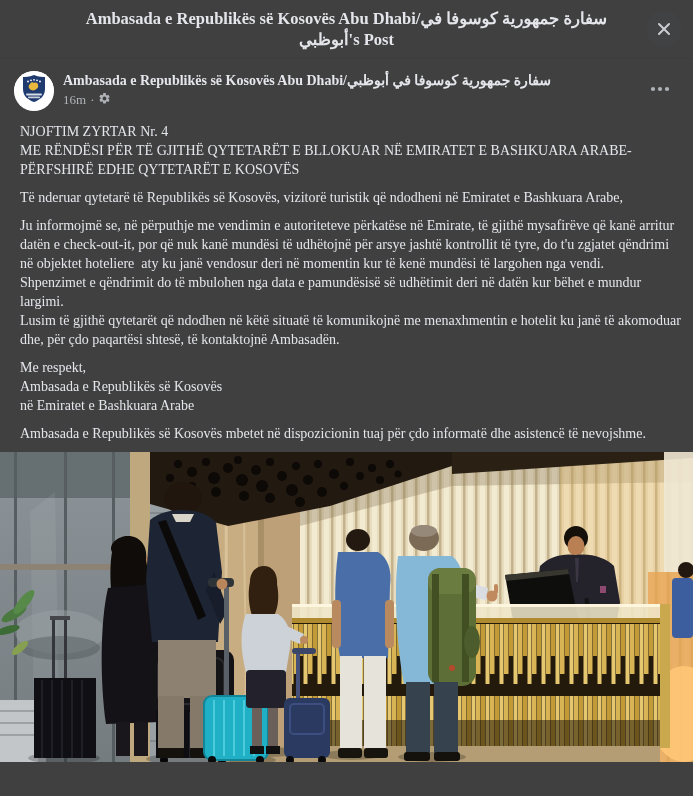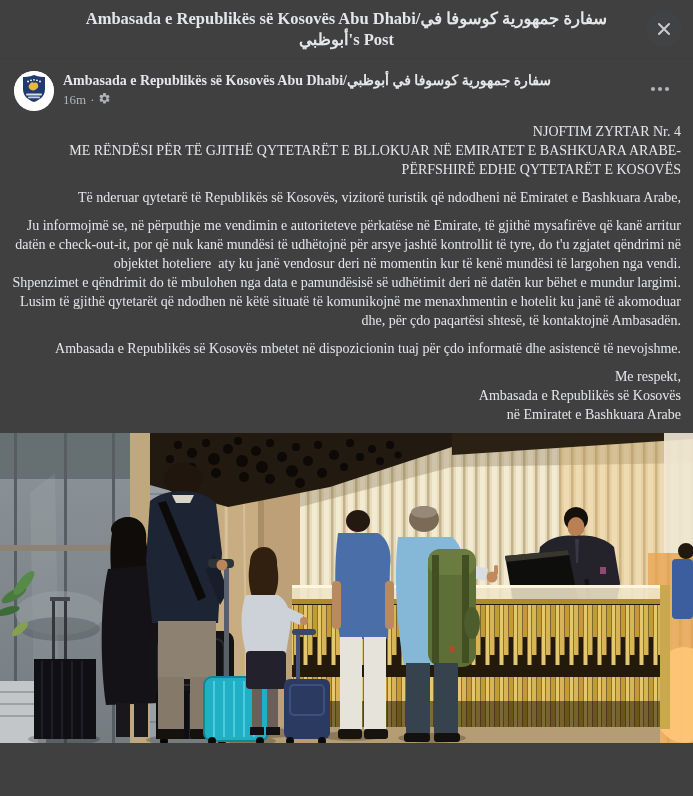--- a/index.html
+++ b/index.html
@@ -30,21 +30,21 @@
   }
   .author-block{margin-left:9px;flex:1;min-width:0;}
   .author-name{
     color:#e4e6eb;font-size:14px;font-weight:bold;line-height:19px;
     white-space:nowrap;overflow:hidden;cursor:pointer;
   }
   .post-meta{color:#b0b3b8;font-size:13px;line-height:16px;display:flex;align-items:flex-start;gap:4px;margin-top:2px;}
   .meta-sep{color:#b0b3b8;}
   .more-btn{position:absolute;right:18px;top:16px;cursor:pointer;padding:4px;}
   
-  .post-text{padding:3px 12px 0 12px;color:#e4e6eb;font-size:14px;line-height:19px;text-align:right;}
+  .post-text{padding:3px 12px 0 20px;color:#e4e6eb;font-size:14px;line-height:19px;}
   .post-paragraph{margin:0 0 9px 0;white-space:pre-wrap;}
   
   .post-photo{width:693px;height:310px;margin-top:2px;cursor:pointer;}
   .post-photo svg{display:block;width:693px;height:310px;}
 </style>
 </head>
 <body>
 
 <div class="app">
 
@@ -101,24 +101,24 @@
     </div>
   </div>
 
   <div class="post-text">
       <p class="post-paragraph">NJOFTIM ZYRTAR Nr. 4
 ME RËNDËSI PËR TË GJITHË QYTETARËT E BLLOKUAR NË EMIRATET E BASHKUARA ARABE- PËRFSHIRË EDHE QYTETARËT E KOSOVËS</p>
       <p class="post-paragraph">Të nderuar qytetarë të Republikës së Kosovës, vizitorë turistik që ndodheni në Emiratet e Bashkuara Arabe,</p>
       <p class="post-paragraph">Ju informojmë se, në përputhje me vendimin e autoriteteve përkatëse në Emirate, të gjithë mysafirëve që kanë arritur datën e check-out-it, por që nuk kanë mundësi të udhëtojnë për arsye jashtë kontrollit të tyre, do t'u zgjatet qëndrimi në objektet hoteliere  aty ku janë vendosur deri në momentin kur të kenë mundësi të largohen nga vendi.
 Shpenzimet e qëndrimit do të mbulohen nga data e pamundësisë së udhëtimit deri në datën kur bëhet e mundur largimi.
 Lusim të gjithë qytetarët që ndodhen në këtë situatë të komunikojnë me menaxhmentin e hotelit ku janë të akomoduar dhe, për çdo paqartësi shtesë, të kontaktojnë Ambasadën.</p>
-      <p class="post-paragraph">Ambasada e Republikës së Kosovës mbetet në dispozicionin tuaj për çdo informatë dhe asistencë të nevojshme.</p>
       <p class="post-paragraph">Me respekt,
 Ambasada e Republikës së Kosovës
 në Emiratet e Bashkuara Arabe</p>
+      <p class="post-paragraph">Ambasada e Republikës së Kosovës mbetet në dispozicionin tuaj për çdo informatë dhe asistencë të nevojshme.</p>
     </div>
 
   <div class="post-photo" title="Hotel lobby reception: guests queue with suitcases at a golden fringe front desk while a suited receptionist works at a monitor">
     <span>
     <svg viewBox="0 0 693 310" preserveAspectRatio="none">
       <defs>
         <linearGradient id="gGlass" x1="0" y1="0" x2="0" y2="1">
           <stop offset="0" stop-color="#8c9499"></stop>
               <stop offset="1" stop-color="#747c80"></stop>
         </linearGradient>

